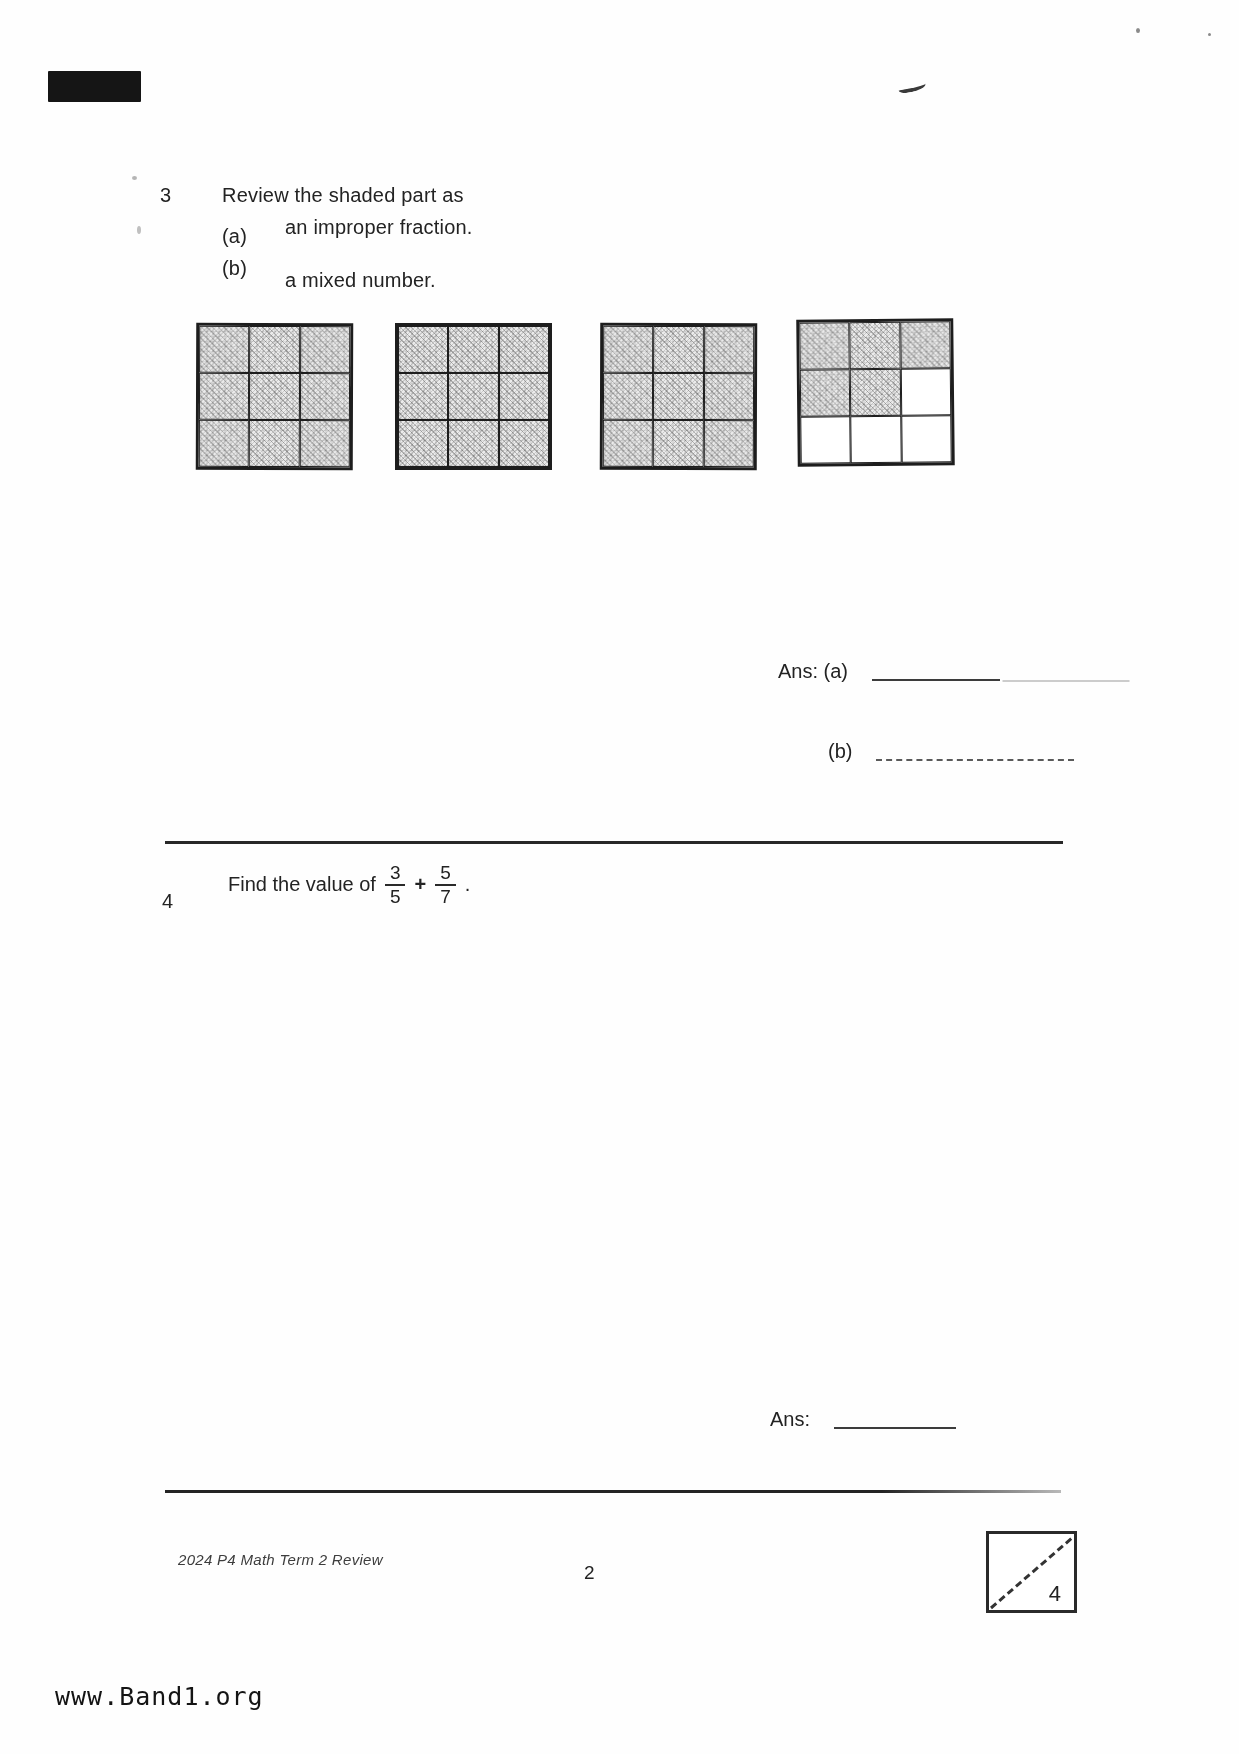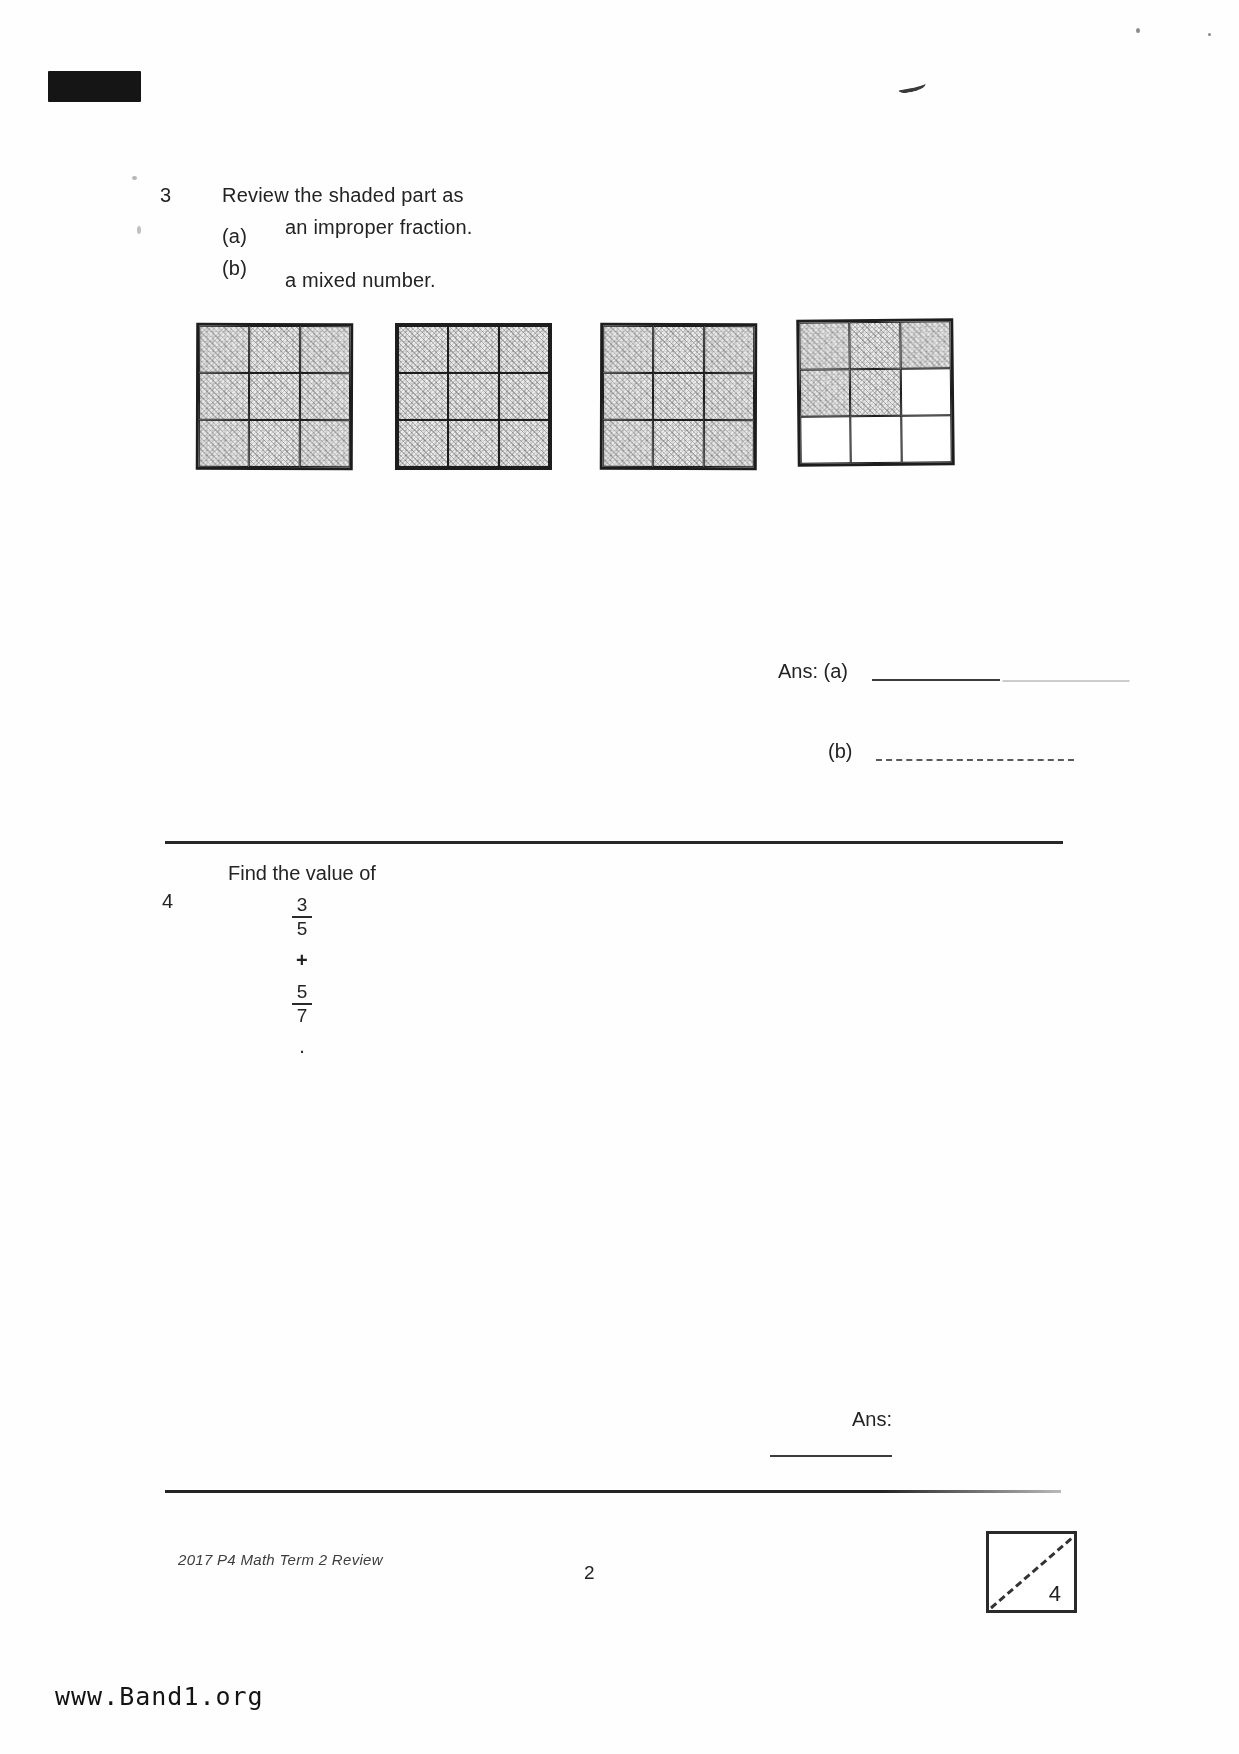--- a/index.html
+++ b/index.html
@@ -39,33 +39,33 @@
       repeating-linear-gradient(45deg, rgba(45,45,45,0.30) 0px, rgba(45,45,45,0.30) 1px, transparent 1px, transparent 4px),
       repeating-linear-gradient(-45deg, rgba(45,45,45,0.18) 0px, rgba(45,45,45,0.18) 1px, transparent 1px, transparent 3px),
       repeating-linear-gradient(90deg, rgba(100,100,100,0.14) 0px, rgba(100,100,100,0.14) 2px, transparent 2px, transparent 6px),
       repeating-linear-gradient(0deg, rgba(70,70,70,0.10) 0px, rgba(70,70,70,0.10) 1px, transparent 1px, transparent 5px);
   }
 
   
   .ans-row { position:absolute; display:flex; align-items:flex-end; gap:24px; font-size:20px; color:#232323; }
   .ans-a { left:778px; top:660px; }
   .ans-b { left:828px; top:740px; }
-  .ans-q4 { left:770px; top:1408px;flex-direction:column; }
+  .ans-q4 { left:770px; top:1408px; }
   .ans-line { display:inline-block; border-bottom:2px solid #3c3c3c; margin-bottom:2px; }
   .ans-line.la { width:128px; box-shadow:130px 1px 0 -0.5px #9a9a9a; }
   .ans-line.lb { width:198px; border-bottom-color:#5a5a5a; border-bottom-style:dashed; }
   .ans-line.lq4 { width:122px; }
 
   .divider { position:absolute; height:3px; background:#282828; }
   .divider.d1 { left:165px; top:841px; width:898px; }
   .divider.d2 { left:165px; top:1490px; width:896px;
     background:linear-gradient(90deg,#242424 0%,#242424 80%,#5f5f5f 88%,#9a9a9a 96%,#b9b9b9 100%); }
 
   
-  .q4-expr { position:absolute; left:228px; top:862px; display:flex; align-items:center; gap:9px; font-size:20px; color:#232323;flex-direction:column; }
+  .q4-expr { position:absolute; left:228px; top:862px; display:flex; align-items:center; gap:9px; font-size:20px; color:#232323; }
   .fraction { display:inline-flex; flex-direction:column; align-items:center; font-size:19px; line-height:1.15; }
   .fraction .den { border-top:2px solid #2a2a2a; }
   .fraction .num, .fraction .den { padding:0 5px; }
   .op { font-size:20px; font-weight:bold; }
   .dot { font-size:20px; }
 
   .instruction { position:absolute; left:228px; top:946px; font-size:20px; color:#232323; letter-spacing:0.2px; }
 
   
   .footer-title { position:absolute; left:178px; top:1551px; font-style:italic; font-size:15px; color:#3d3d3d; letter-spacing:0.3px; }
@@ -167,21 +167,21 @@
     <span class="dot">.</span>
   </div>
 
   <div class="ans-row ans-q4">
     <span>Ans:</span>
     <span class="ans-line lq4"></span>
   </div>
 
   <div class="divider d2"></div>
 
-  <div class="footer-title">2017 P4 Math Term 2 Review</div>
+  <div class="footer-title">2024 P4 Math Term 2 Review</div>
   <div class="page-num">2</div>
   <div class="score-box">
     <svg width="85" height="76" viewBox="0 0 85 76">
       <line x1="2" y1="74" x2="83" y2="4" stroke="#333333" stroke-width="3" stroke-dasharray="7 4"></line>
     </svg>
     <span class="score-val">4</span>
   </div>
 
   <div class="watermark">www.Band1.org</div>
 

